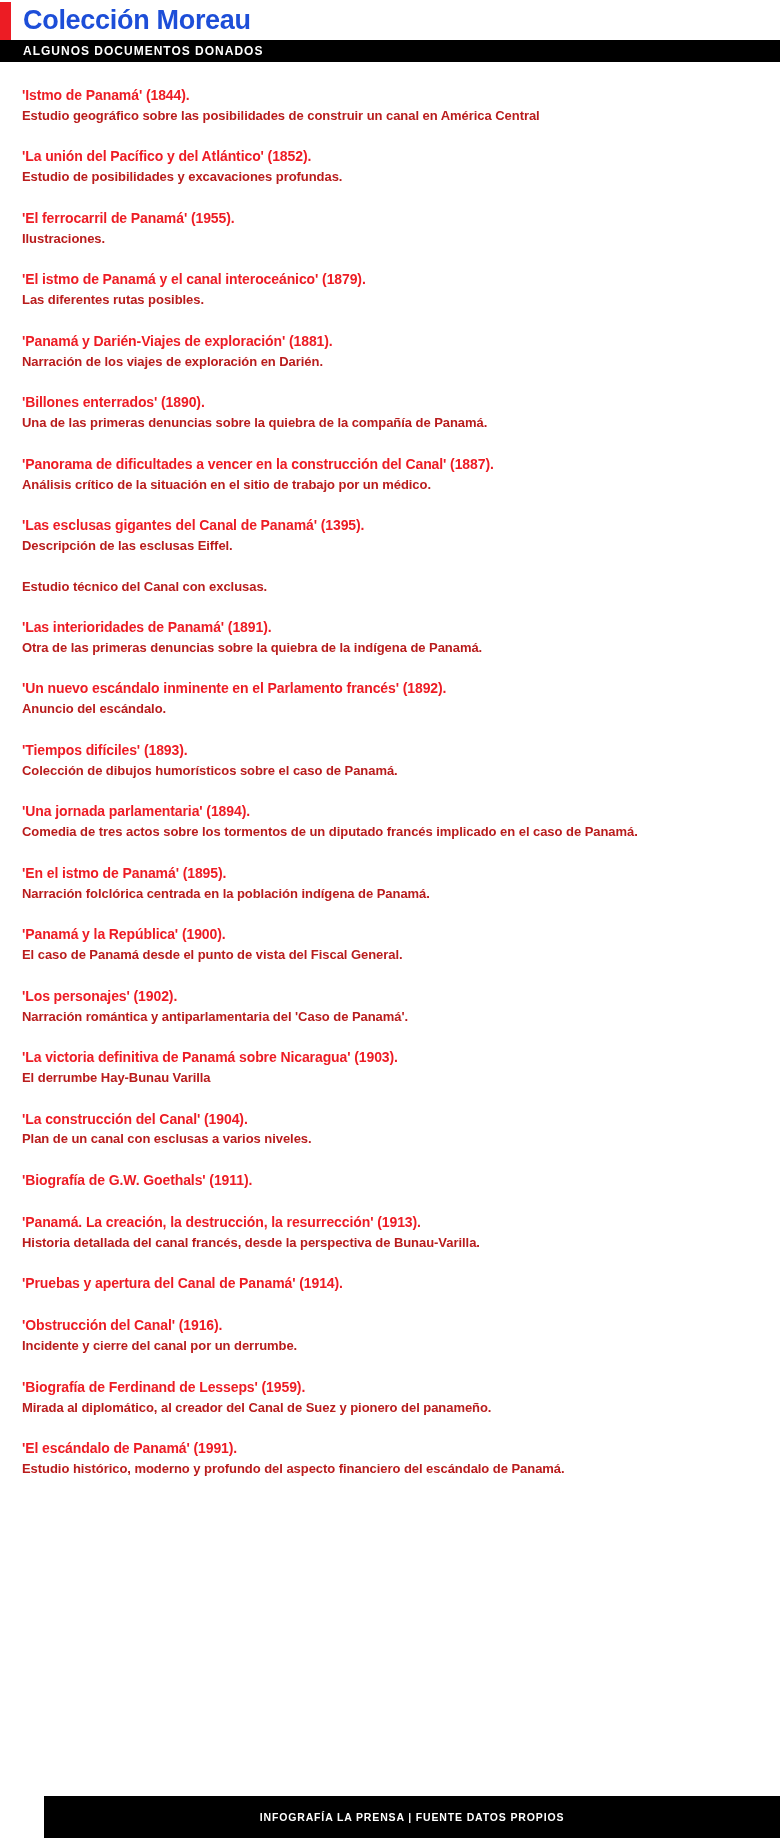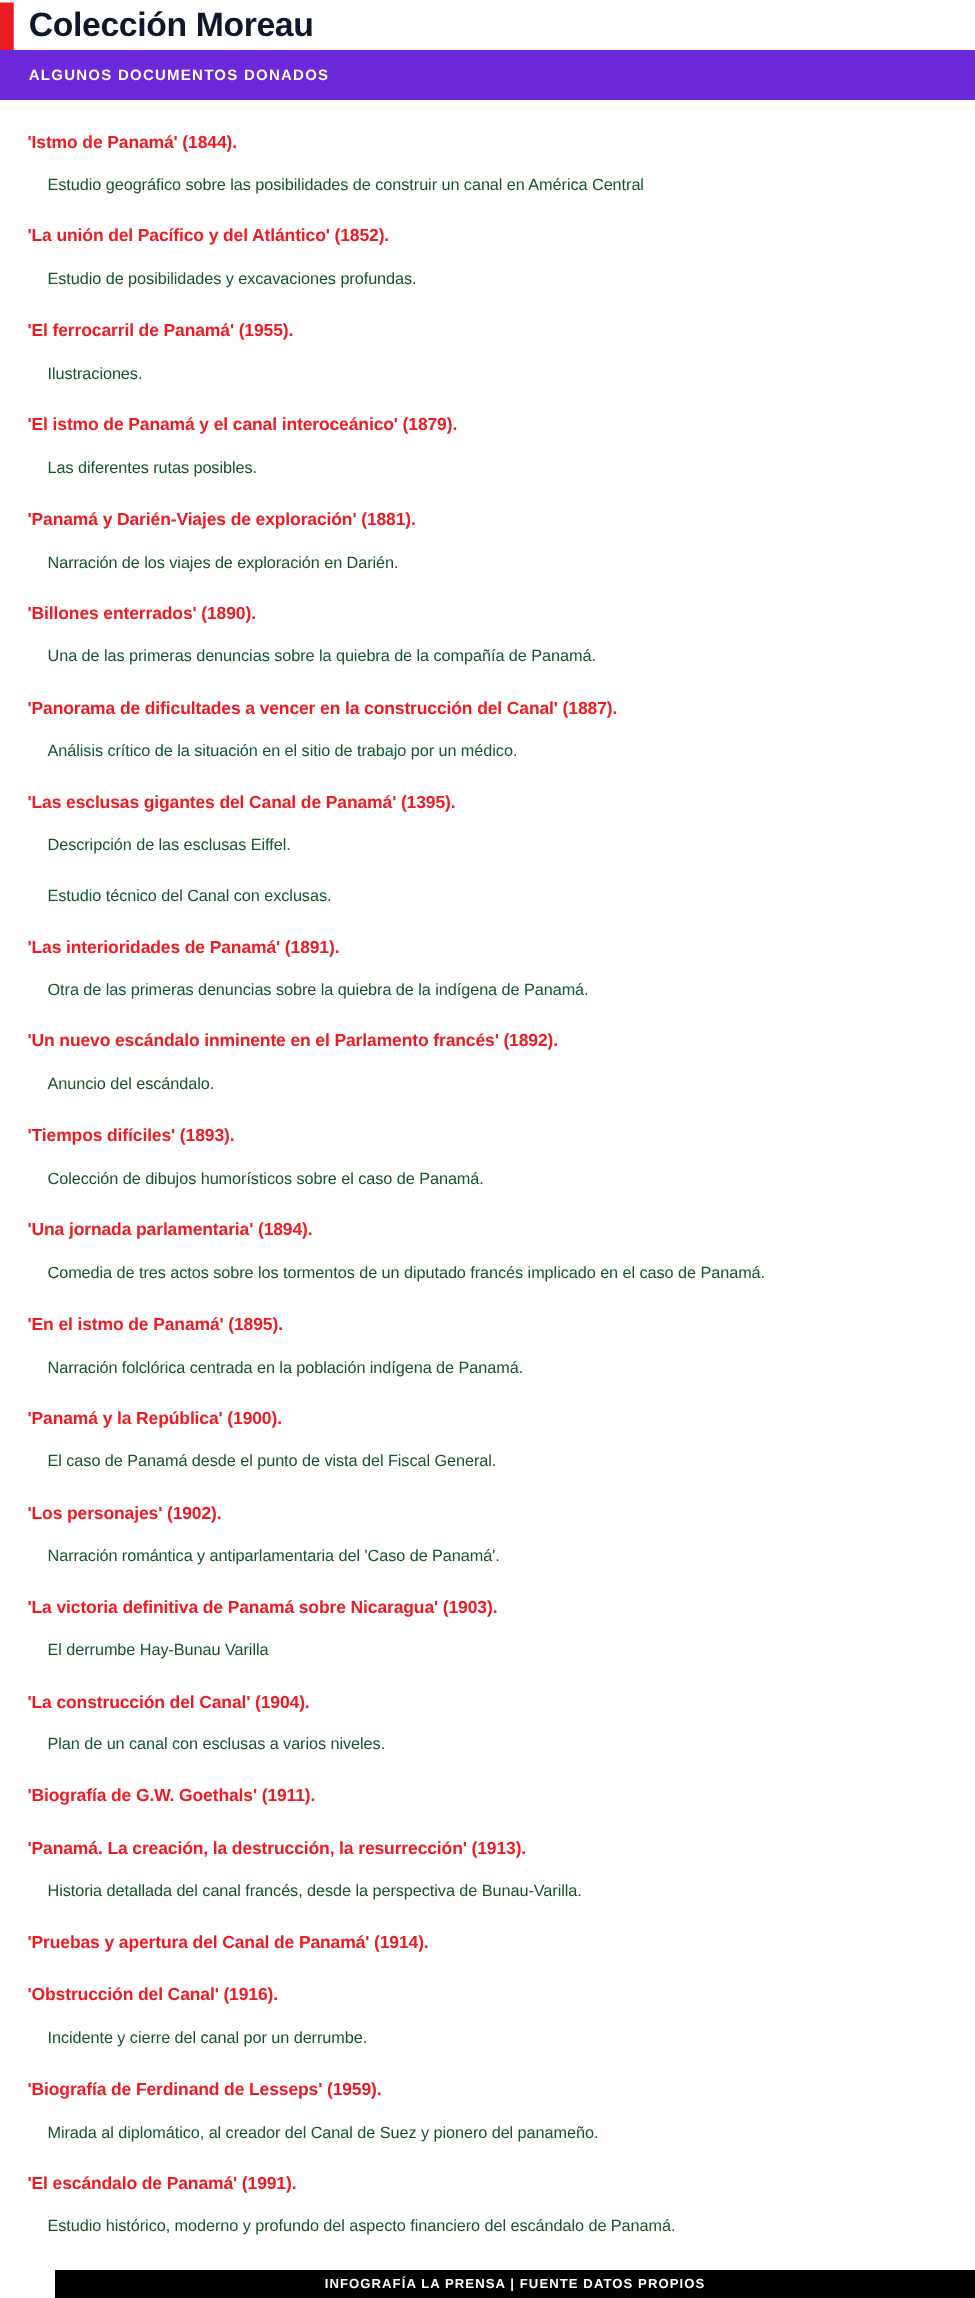--- a/index.html
+++ b/index.html
@@ -37,29 +37,29 @@
   }
   .red-tab {
     width: 11px;
     background: #ec1c24;
     flex: 0 0 11px;
     margin-top: 2px;
   }
   .title-text {
     font-size: 27px;
     font-weight: bold;
-    color: #0f172a;
+    color: #1d4ed8;
     letter-spacing: -0.3px;
     padding-left: 12px;
     line-height: 40px;
     white-space: nowrap;
   }
   .subtitle-bar {
-    background: #6d28d9;
-    height: 40px;
+    background: #000000;
+    height: 22px;
     display: flex;
     align-items: center;
     width: 100%;
   }
   .subtitle-text {
     color: #ffffff;
     font-size: 12px;
     font-weight: bold;
     letter-spacing: 1.0px;
     padding-left: 23px;
@@ -80,35 +80,35 @@
   }
   .entry-title {
     color: #ed1c24;
     font-size: 14px;
     font-weight: bold;
     line-height: 1.35;
     margin: 0 0 2px 0;
     letter-spacing: -0.1px;
   }
   .entry-desc {
-    color: #14532d;
+    color: #b91c1c;
     font-size: 13px;
-    font-weight: normal;
+    font-weight: bold;
     line-height: 1.35;
-    margin: 16px;
+    margin: 0;
     letter-spacing: -0.05px;
   }
   .entry-desc:empty {
     display: none;
   }
 
   
   .footer {
     background: #000000;
-    height: 23px;
+    height: 42px;
     display: flex;
     align-items: center;
     justify-content: center;
     margin-top: auto;
     margin-left: 44px;
   }
   .footer-text {
     color: #ffffff;
     font-size: 10.5px;
     font-weight: bold;

